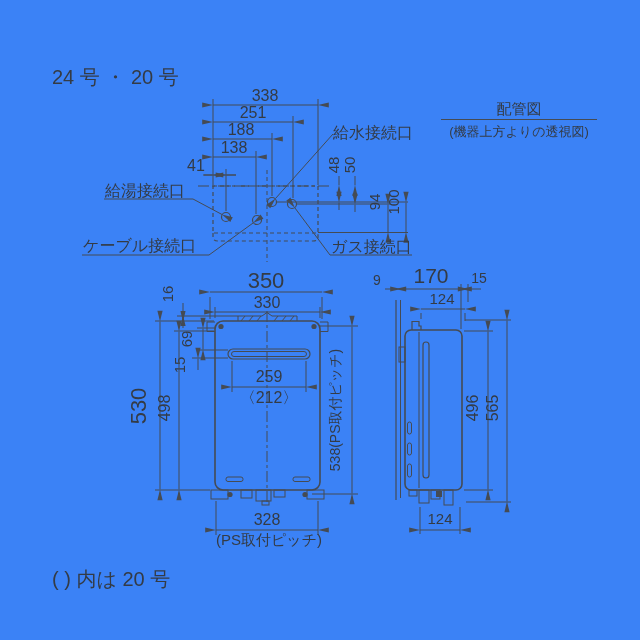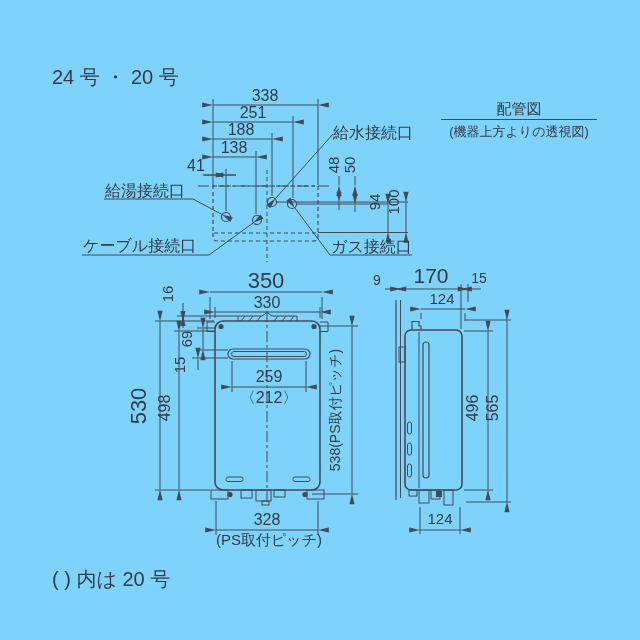--- a/index.html
+++ b/index.html
@@ -1,19 +1,19 @@
 <!DOCTYPE html>
 <html><head>
 <meta charset="utf-8">
 <style>
   html,body{margin:0;padding:0;}
   .canvas{
     position:relative;
     width:640px;height:640px;
-    background:#7dd3fc;
+    background:#3b82f6;
     font-family:"Liberation Sans", sans-serif;
     overflow:hidden;
   }
   svg{display:block;}
   svg text{
     fill:#343b45;
     font-family:"Liberation Sans", sans-serif;
   }
   .ln{stroke:#454b54;stroke-width:1;fill:none;}
   .ln2{stroke:#454b54;stroke-width:1.6;fill:none;}

